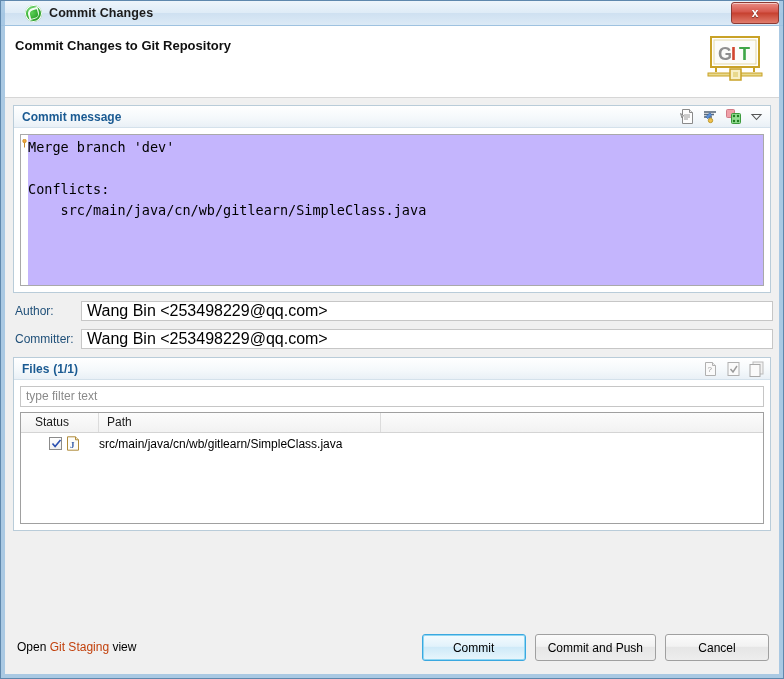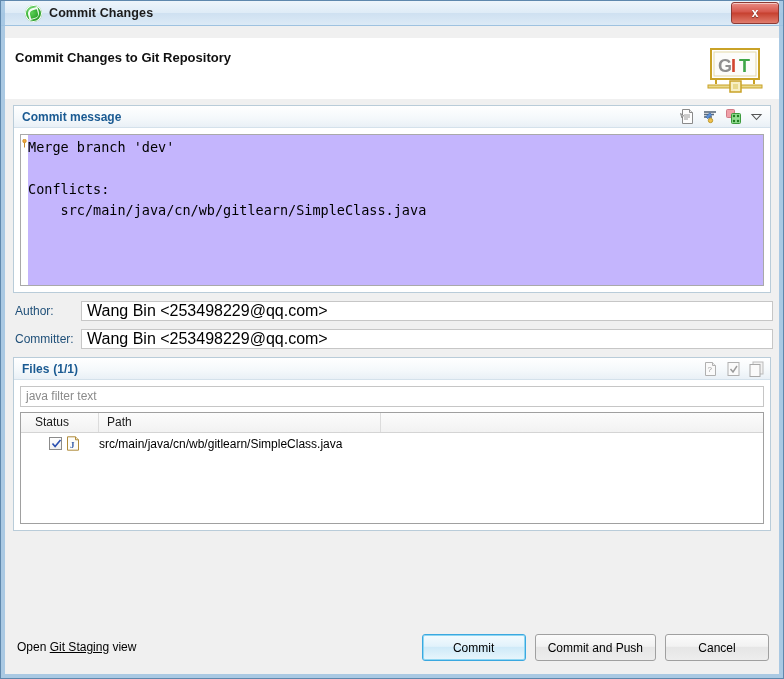--- a/index.html
+++ b/index.html
@@ -142,21 +142,21 @@
     line-height: 1;
   }
 
   
   .header-band {
     position: relative;
     height: 72px;
     background: #ffffff;
     border-bottom: 1px solid #d6d6d6;
     box-sizing: border-box;
-    margin: 12px 4px;
+    margin: 0 4px;
   }
   .header-title {
     position: absolute;
     left: 10px; top: 12px;
     font-size: 13px;
     font-weight: bold;
     color: #101010;
   }
   .git-logo {
     position: absolute;
@@ -358,22 +358,21 @@
     height: 50px;
   }
   .open-view {
     position: absolute;
     left: 12px; top: 16px;
     font-size: 12px;
     color: #000000;
     white-space: nowrap;
   }
   .link {
-    color: #000000;
-    text-decoration: underline;
+    color: #c2410c;
     cursor: pointer;
   }
   .btn-bar {
     position: absolute;
     right: 10px; top: 10px;
     display: flex;
     gap: 9px;
   }
   .btn {
     height: 27px;
@@ -517,21 +516,21 @@
             <path d="M5.5 9l2.5 3 4-6" fill="none" stroke="#9a9a9a" stroke-width="1.4"></path>
           </svg>
 
           <svg class="tool-ico" viewBox="0 0 17 17">
             <rect x="5" y="2" width="10" height="12" fill="#f2f2f2" stroke="#bbbbbb" stroke-width="1"></rect>
             <rect x="2" y="4.5" width="10" height="12" fill="#fafafa" stroke="#a8a8a8" stroke-width="1"></rect>
           </svg>
         </div>
       </div>
 
-      <div class="filter-input">java filter text</div>
+      <div class="filter-input">type filter text</div>
 
       <div class="table-wrap">
         <div class="table-head">
           <div class="th status">Status</div>
           <div class="th path">Path</div>
           <div class="th rest"></div>
         </div>
 
         <div class="table-row">
           <div class="cell-status">

